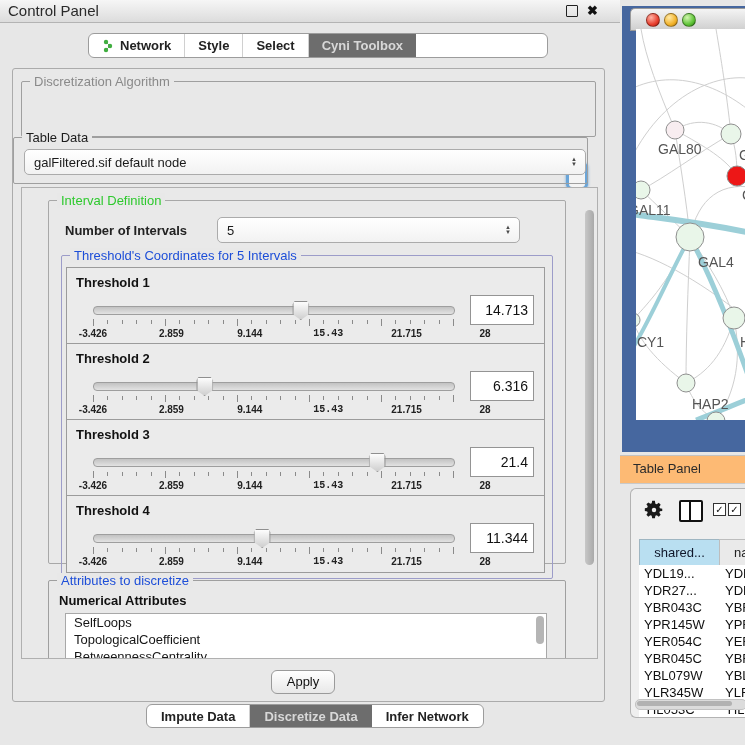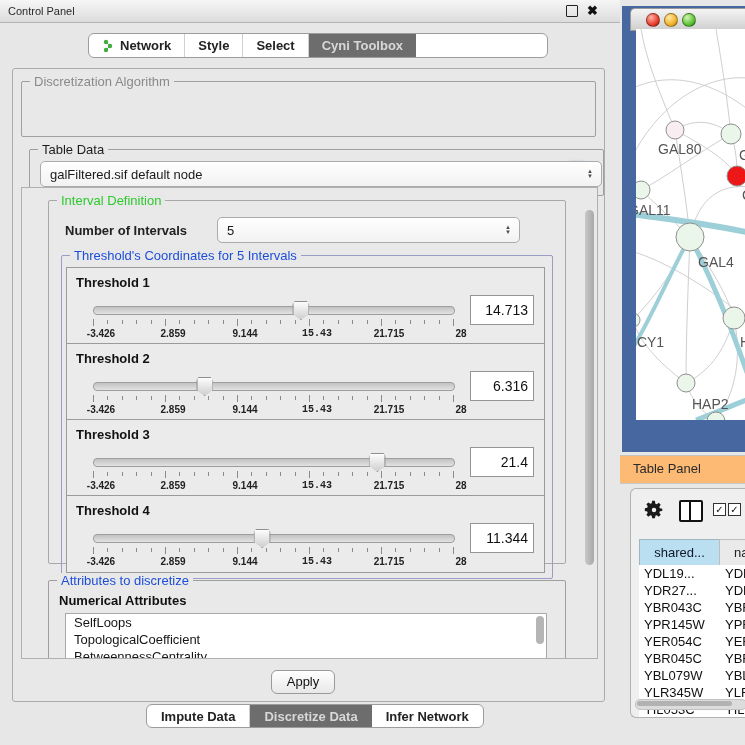--- a/index.html
+++ b/index.html
@@ -1,21 +1,21 @@
 <!DOCTYPE html>
 <html><head>
 <meta charset="utf-8">
 <style>
   html,body{margin:0;padding:0;}
   #app{position:relative;width:745px;height:745px;background:#e7e7e7;
        font-family:"Liberation Sans",sans-serif;overflow:hidden;color:#222;}
   
   .cp-titlebar{position:absolute;left:0;top:0;width:620px;height:22px;
     background:linear-gradient(#f6f6f6,#dcdcdc);border-bottom:1px solid #b3b3b3;}
-  .cp-title{position:absolute;left:8px;top:0;line-height:22px;font-size:11px;color:#2a2a2a;}
+  .cp-title{position:absolute;left:8px;top:0;line-height:22px;font-size:15px;color:#2a2a2a;}
   .float-btn{position:absolute;left:566px;top:5px;width:10px;height:10px;border:1.6px solid #222;border-radius:1px;}
   .close-btn{position:absolute;left:587px;top:2px;font-size:13px;font-weight:bold;color:#111;line-height:18px;}
   
   .tabbar{position:absolute;left:88px;top:33px;height:23px;display:flex;align-items:stretch;
     background:#fff;border:1px solid #9c9c9c;border-radius:6px;overflow:hidden;font-size:13px;font-weight:bold;}
   .tab{display:flex;align-items:center;padding:0 13px;color:#222;border-right:1px solid #d0d0d0;white-space:nowrap;}
   .tab:last-child{border-right:none;margin-top:46px;}
   .tab.active{background:#6d6d6d;color:#d8d8d8;border-right:none;}
   .net-ico{width:12px;height:14px;margin-right:6px;}
   
@@ -48,21 +48,21 @@
   .trow-label{position:absolute;left:9px;top:7px;font-size:13px;font-weight:bold;color:#111;}
   .slider{position:absolute;left:26px;top:34px;width:360px;height:36px;}
   .track{position:absolute;left:0;top:4px;width:100%;height:7px;border:1px solid #9e9e9e;border-radius:4px;
     background:linear-gradient(#c2c2c2,#e2e2e2);}
   .thumb{position:absolute;top:-1px;width:15px;height:17px;transform:translateX(-50%);
     background:linear-gradient(#fdfdfd,#cfcfcf);border:1px solid #8f8f8f;
     clip-path:polygon(50% 100%,0 68%,0 18%,14% 0,86% 0,100% 18%,100% 68%);}
   .ticks{position:absolute;left:0;top:17px;width:100%;height:8px;}
   .ticks i{position:absolute;top:1px;width:1px;height:4px;background:#8a8a8a;}
   .ticks i.mj{top:0;height:7px;}
-  .tlabels{position:absolute;left:8px;top:26px;width:100%;height:11px;font-size:10px;font-weight:bold;color:#222;}
+  .tlabels{position:absolute;left:0;top:26px;width:100%;height:11px;font-size:10px;font-weight:bold;color:#222;padding-left:32px;}
   .tlabels span{position:absolute;transform:translateX(-50%);white-space:nowrap;}
   .tlabels span:nth-child(1){left:0;}  .tlabels span:nth-child(2){left:20%;}
   .tlabels span:nth-child(3){left:40%;} .tlabels span:nth-child(4){left:60%;font-family:Liberation Mono, monospace;}
   .tlabels span:nth-child(5){left:80%;} .tlabels span:nth-child(6){left:100%;}
   .tvalue{position:absolute;right:10px;top:27px;width:52px;height:28px;border:1px solid #949494;background:#fff;
     font-family:"Liberation Sans",sans-serif;font-size:14px;text-align:right;padding:0 5px;color:#111;margin-left:8px;}
   
   .attr-sub{position:absolute;left:10px;top:12px;font-size:13px;font-weight:bold;color:#111;}
   .listbox{position:absolute;left:16px;top:32px;width:480px;height:72px;background:#fff;border:1px solid #a8a8a8;font-size:13px;}
   .listbox .li{height:17px;line-height:17px;padding-left:8px;color:#151515;}
@@ -143,21 +143,21 @@
       </div>
   </div>
 
   <div class="outer-panel">
 
     <div class="group" style="left:8px;top:12px;width:573px;height:54px;">
       <span class="gtitle gray">Discretization Algorithm</span>
     </div>
     <div class="focus-frag"></div>
 
-    <div class="group" style="left:16px;top:68px;width:573px;height:45px;margin-top:12px;">
+    <div class="group" style="left:0;top:68px;width:573px;height:45px;">
       <span class="gtitle dark">Table Data</span>
       <div class="combo" style="left:10px;top:11px;width:551px;height:24px;">
         <span>galFiltered.sif default node</span>
         <span class="spin">
             <b>▲</b>
             <b>▼</b>
           </span>
       </div>
     </div>
 

